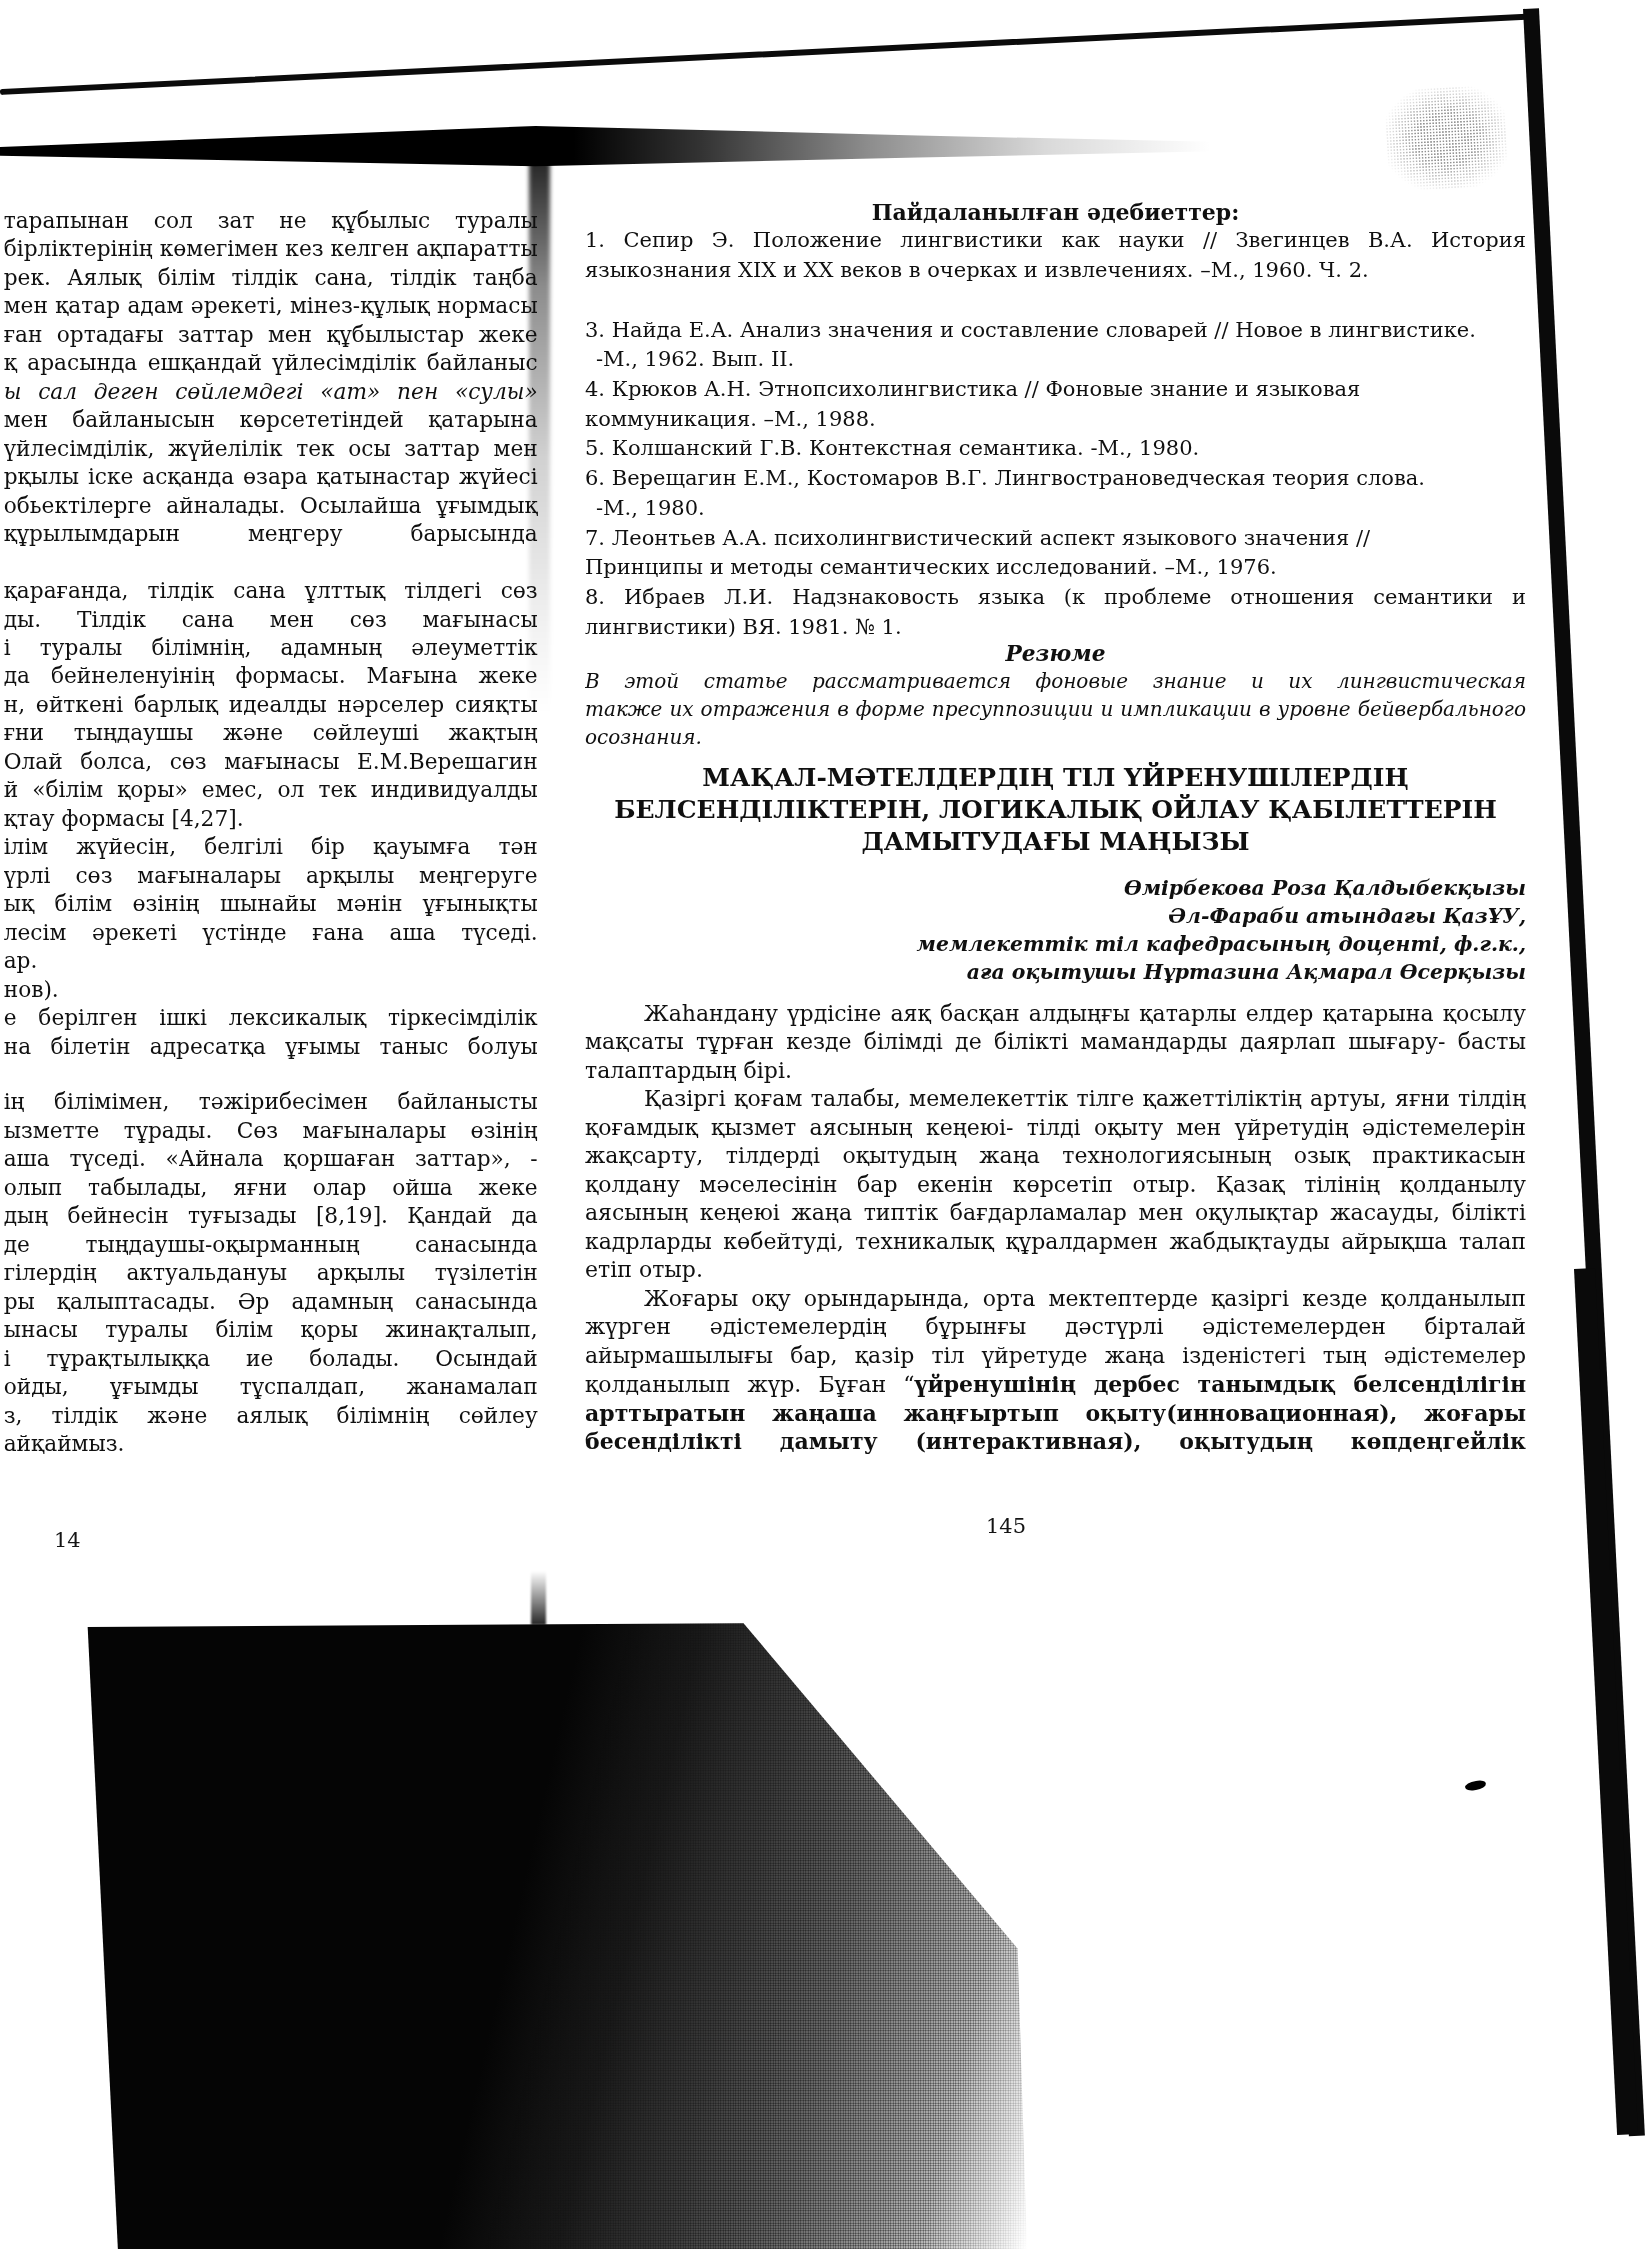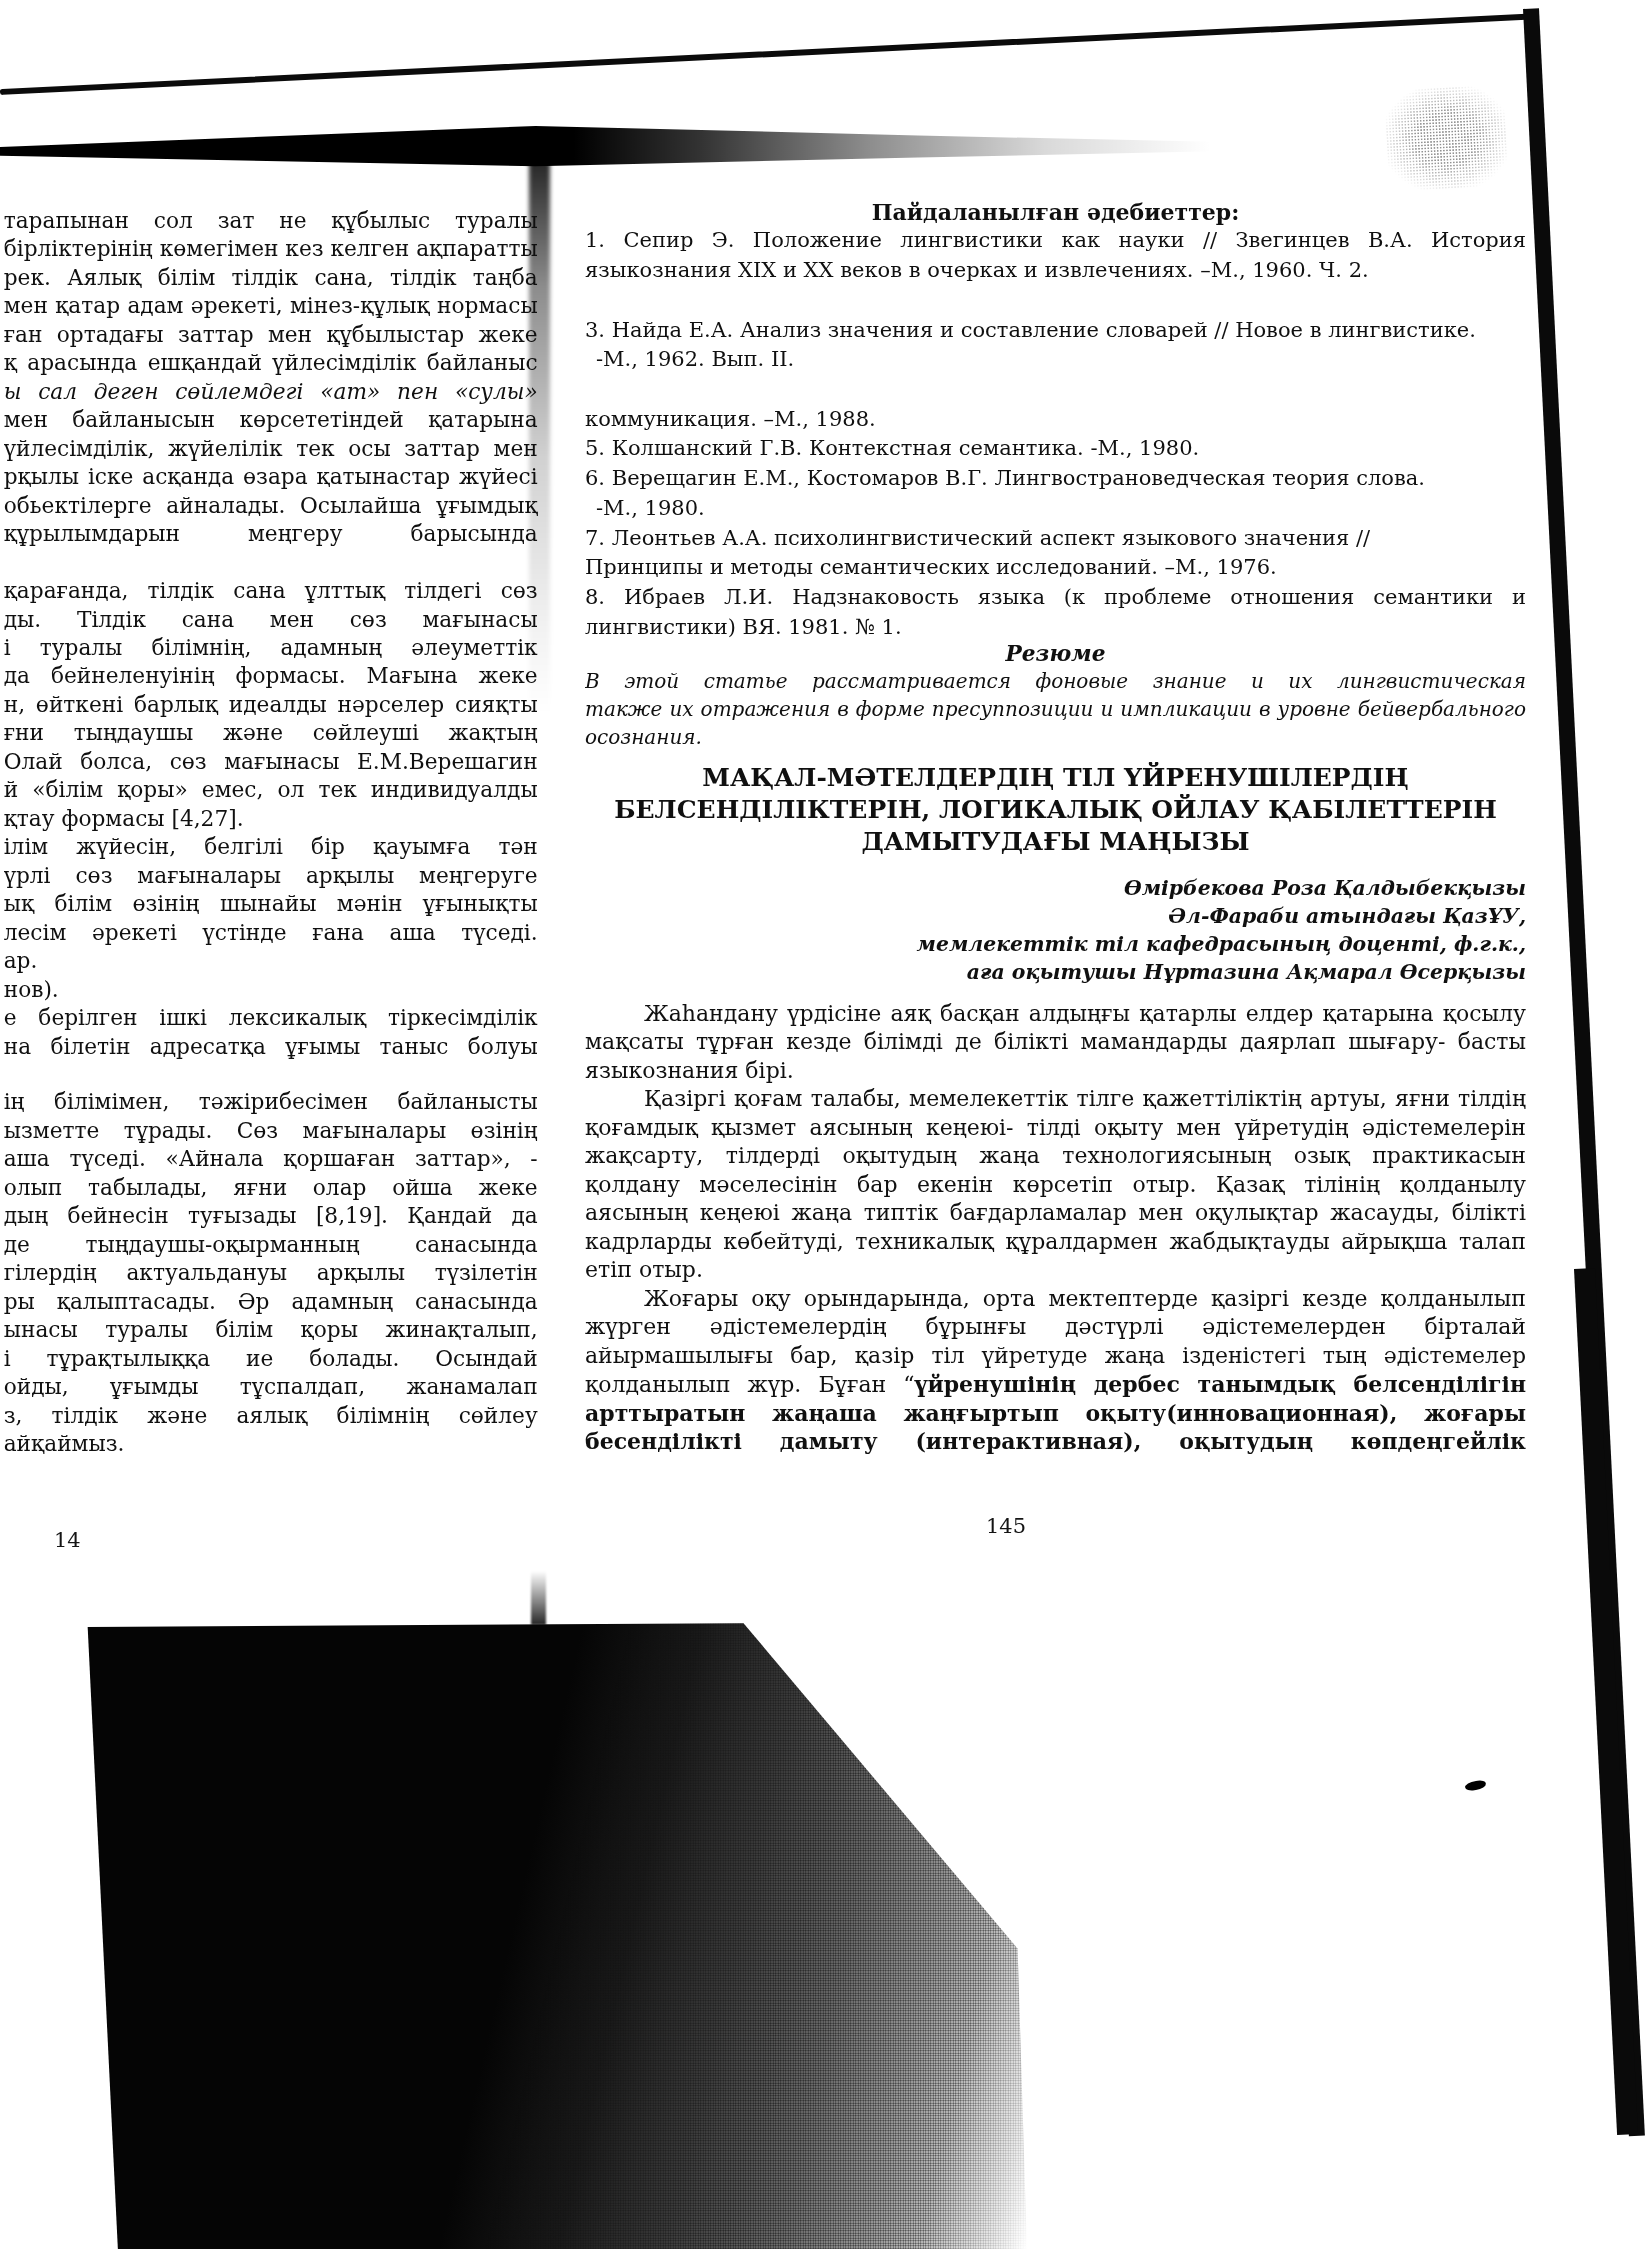--- a/index.html
+++ b/index.html
@@ -142,20 +142,21 @@
     <div class="pgnum" style="left:54px;top:1528px">14</div>
   </div>
 
   <div id="rightcol">
     <div class="rl hdr" style="top:197px">Пайдаланылған әдебиеттер:</div>
 
     <div class="rl js" style="top:225px">1. Сепир Э. Положение лингвистики как науки // Звегинцев В.А.  История</div>
     <div class="rl" style="top:255px">языкознания XIX и XX веков в очерках и извлечениях. –М., 1960. Ч. 2.</div>
     <div class="rl" style="top:315px">3. Найда Е.А. Анализ значения и составление словарей // Новое в лингвистике.</div>
     <div class="rl" style="top:344px;padding-left:11px">-М., 1962. Вып. II.</div>
+    <div class="rl" style="top:374px">4. Крюков А.Н. Этнопсихолингвистика // Фоновые знание и языковая</div>
     <div class="rl" style="top:404px">коммуникация. –М., 1988.</div>
     <div class="rl" style="top:433px">5. Колшанский Г.В. Контекстная семантика.   -М., 1980.</div>
     <div class="rl" style="top:463px">6. Верещагин Е.М., Костомаров В.Г.  Лингвострановедческая теория слова.</div>
     <div class="rl" style="top:493px;padding-left:11px">-М., 1980.</div>
     <div class="rl" style="top:523px">7. Леонтьев А.А. психолингвистический аспект языкового значения //</div>
     <div class="rl" style="top:552px">Принципы и методы семантических исследований. –М., 1976.</div>
     <div class="rl js" style="top:582px">8. Ибраев Л.И. Надзнаковость языка (к проблеме отношения семантики и</div>
     <div class="rl" style="top:612px">лингвистики) ВЯ. 1981. № 1.</div>
 
     <div class="rl res" style="top:639px">Резюме</div>
@@ -167,21 +168,21 @@
     <div class="rl ttl" style="top:794px">БЕЛСЕНДІЛІКТЕРІН, ЛОГИКАЛЫҚ ОЙЛАУ ҚАБІЛЕТТЕРІН</div>
     <div class="rl ttl" style="top:826px">ДАМЫТУДАҒЫ МАҢЫЗЫ</div>
 
     <div class="rl auth" style="top:873px">Өмірбекова Роза Қалдыбекқызы</div>
     <div class="rl auth" style="top:901px">Әл-Фараби атындағы ҚазҰУ,</div>
     <div class="rl auth" style="top:929px">мемлекеттік тіл  кафедрасының доценті, ф.г.к.,</div>
     <div class="rl auth" style="top:957px">аға оқытушы Нұртазина Ақмарал Өсерқызы</div>
 
     <div class="rl body ind" style="top:1000px">Жаһандану үрдісіне аяқ басқан алдыңғы қатарлы елдер қатарына қосылу</div>
     <div class="rl body" style="top:1028px">мақсаты тұрған кезде білімді де білікті мамандарды даярлап шығару- басты</div>
-    <div class="rl body body-end" style="top:1057px">языкознания бірі.</div>
+    <div class="rl body body-end" style="top:1057px">талаптардың бірі.</div>
     <div class="rl body ind" style="top:1085px">Қазіргі қоғам талабы, мемелекеттік тілге қажеттіліктің артуы, яғни тілдің</div>
     <div class="rl body" style="top:1114px">қоғамдық қызмет аясының кеңеюі- тілді оқыту мен үйретудің әдістемелерін</div>
     <div class="rl body" style="top:1142px">жақсарту, тілдерді оқытудың жаңа технологиясының озық практикасын</div>
     <div class="rl body" style="top:1171px">қолдану мәселесінін бар екенін көрсетіп отыр. Қазақ тілінің қолданылу</div>
     <div class="rl body" style="top:1199px">аясының кеңеюі жаңа типтік бағдарламалар мен оқулықтар жасауды, білікті</div>
     <div class="rl body" style="top:1228px">кадрларды көбейтуді, техникалық құралдармен жабдықтауды айрықша талап</div>
     <div class="rl body body-end" style="top:1256px">етіп отыр.</div>
     <div class="rl body ind" style="top:1285px">Жоғары оқу орындарында, орта мектептерде қазіргі кезде қолданылып</div>
     <div class="rl body" style="top:1313px">жүрген әдістемелердің бұрынғы дәстүрлі әдістемелерден бірталай</div>
     <div class="rl body" style="top:1342px">айырмашылығы бар, қазір тіл үйретуде жаңа ізденістегі тың әдістемелер</div>

